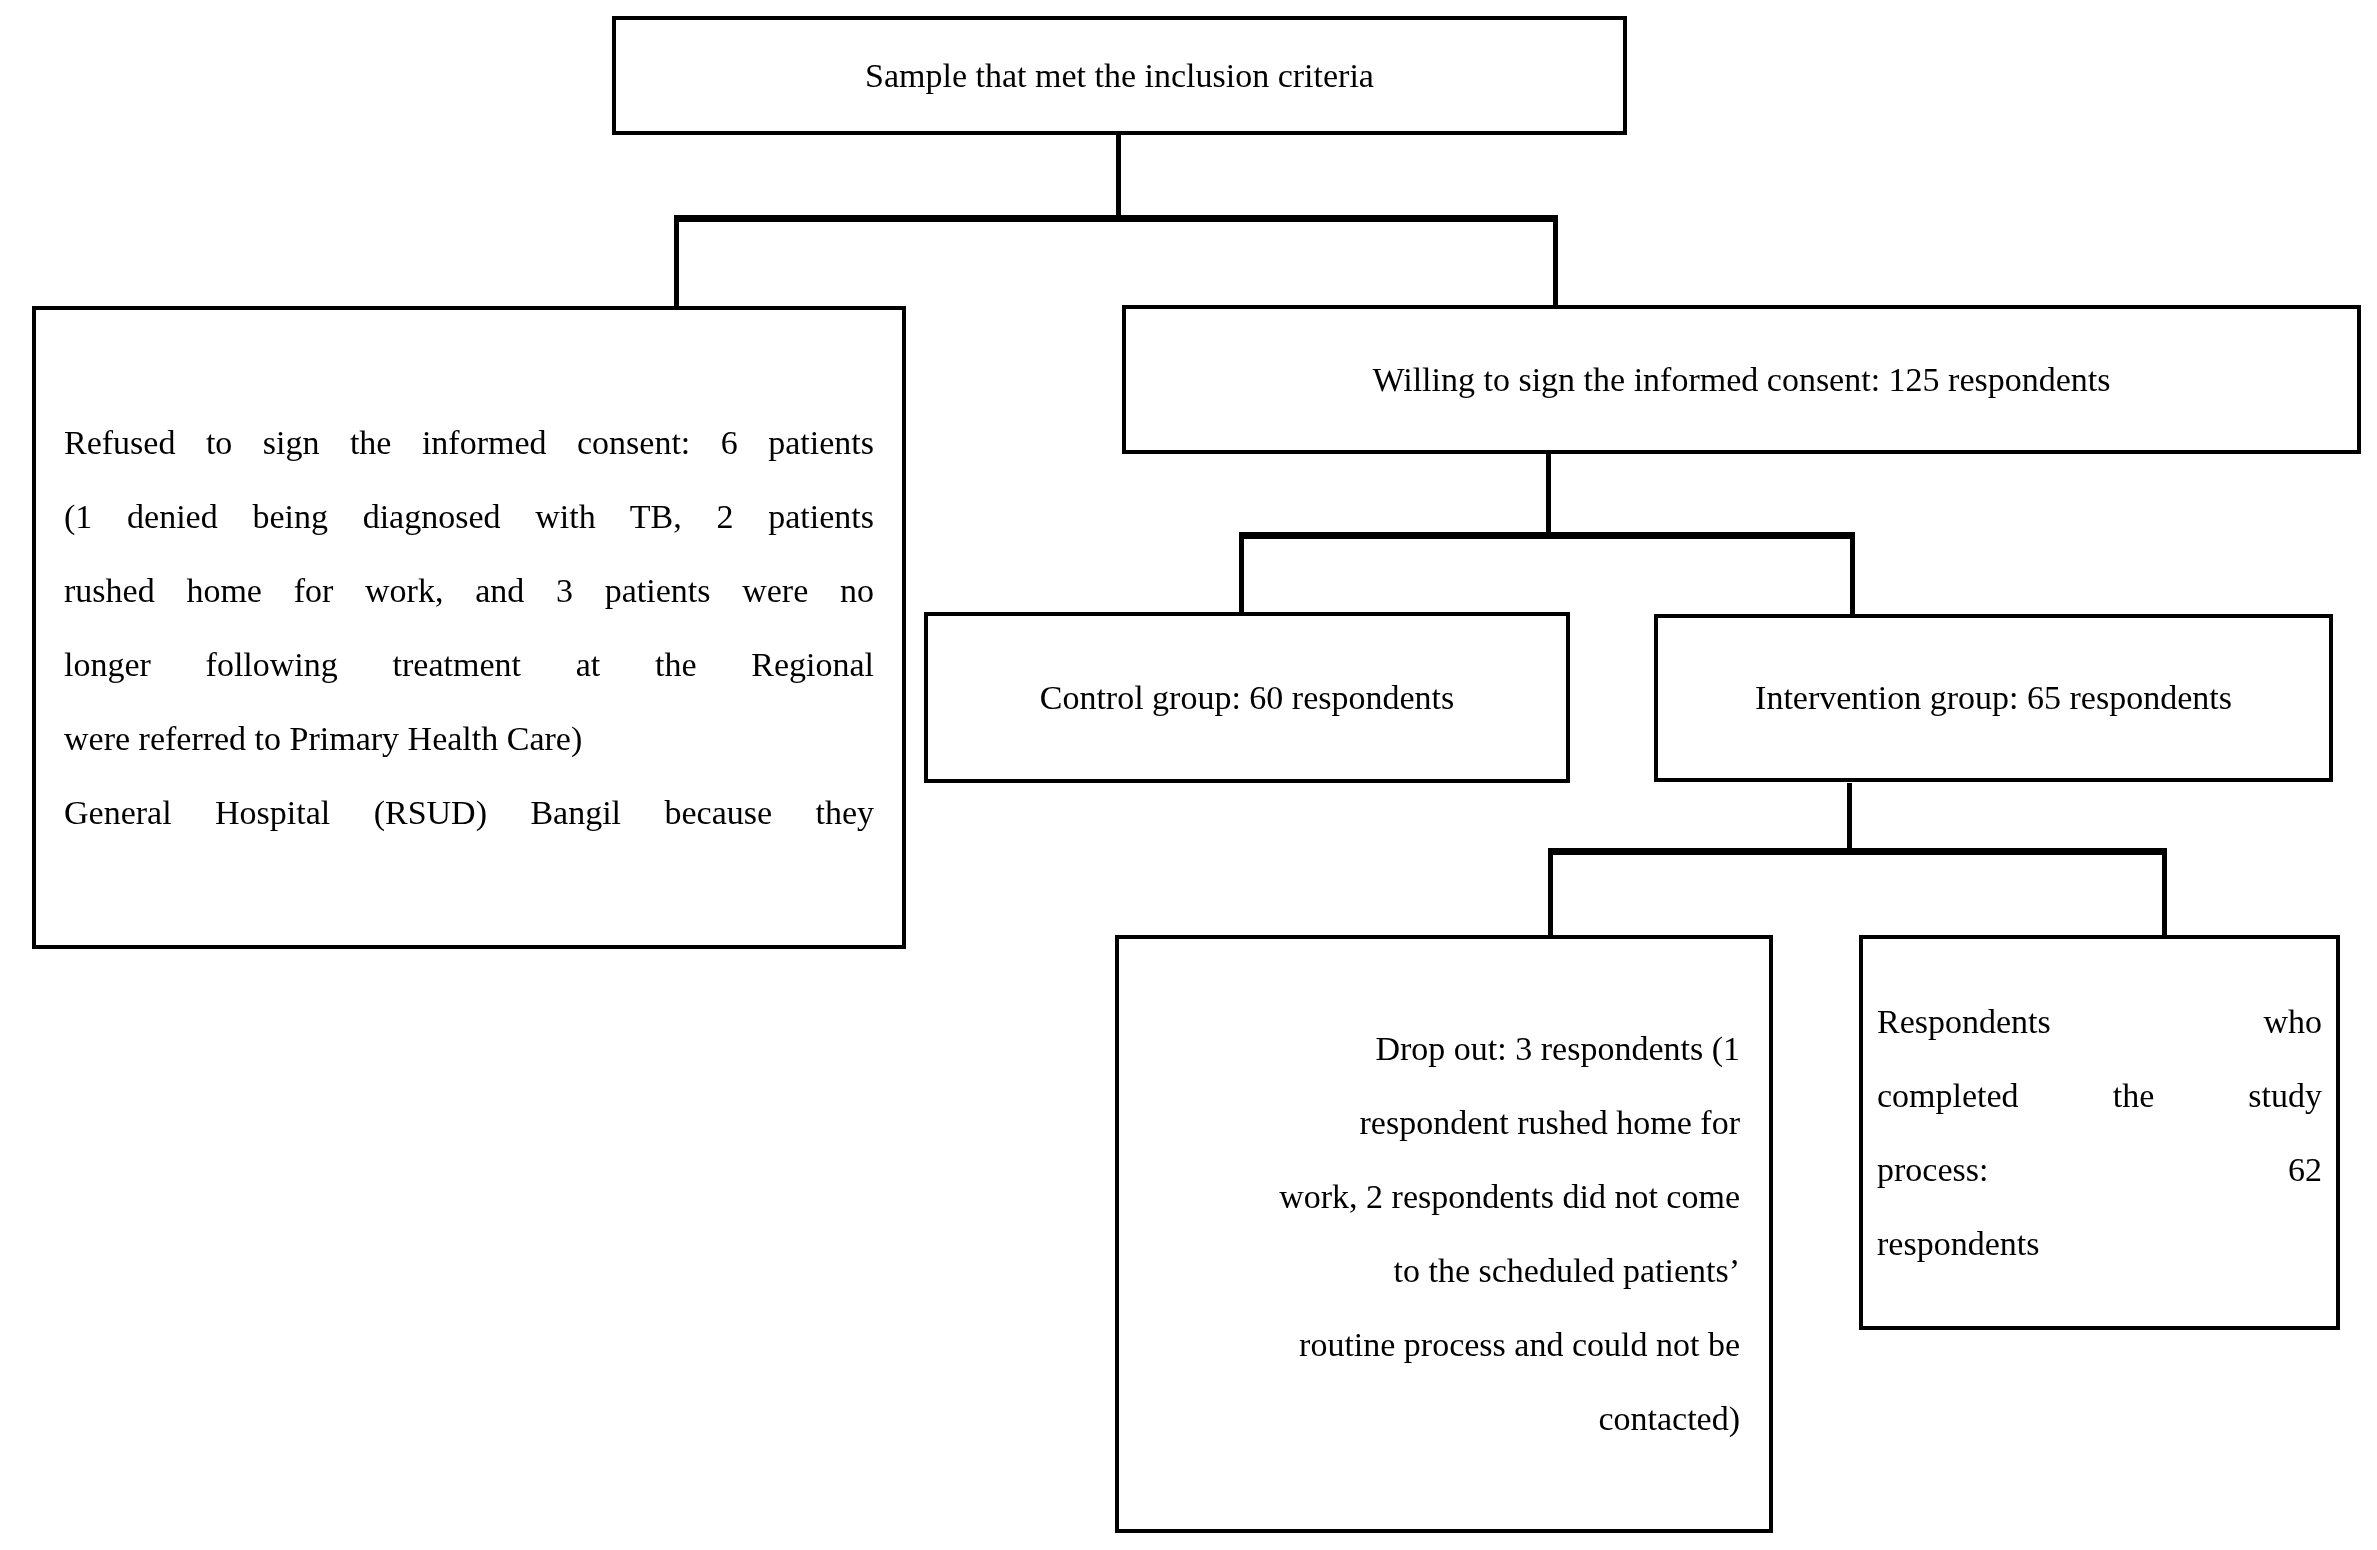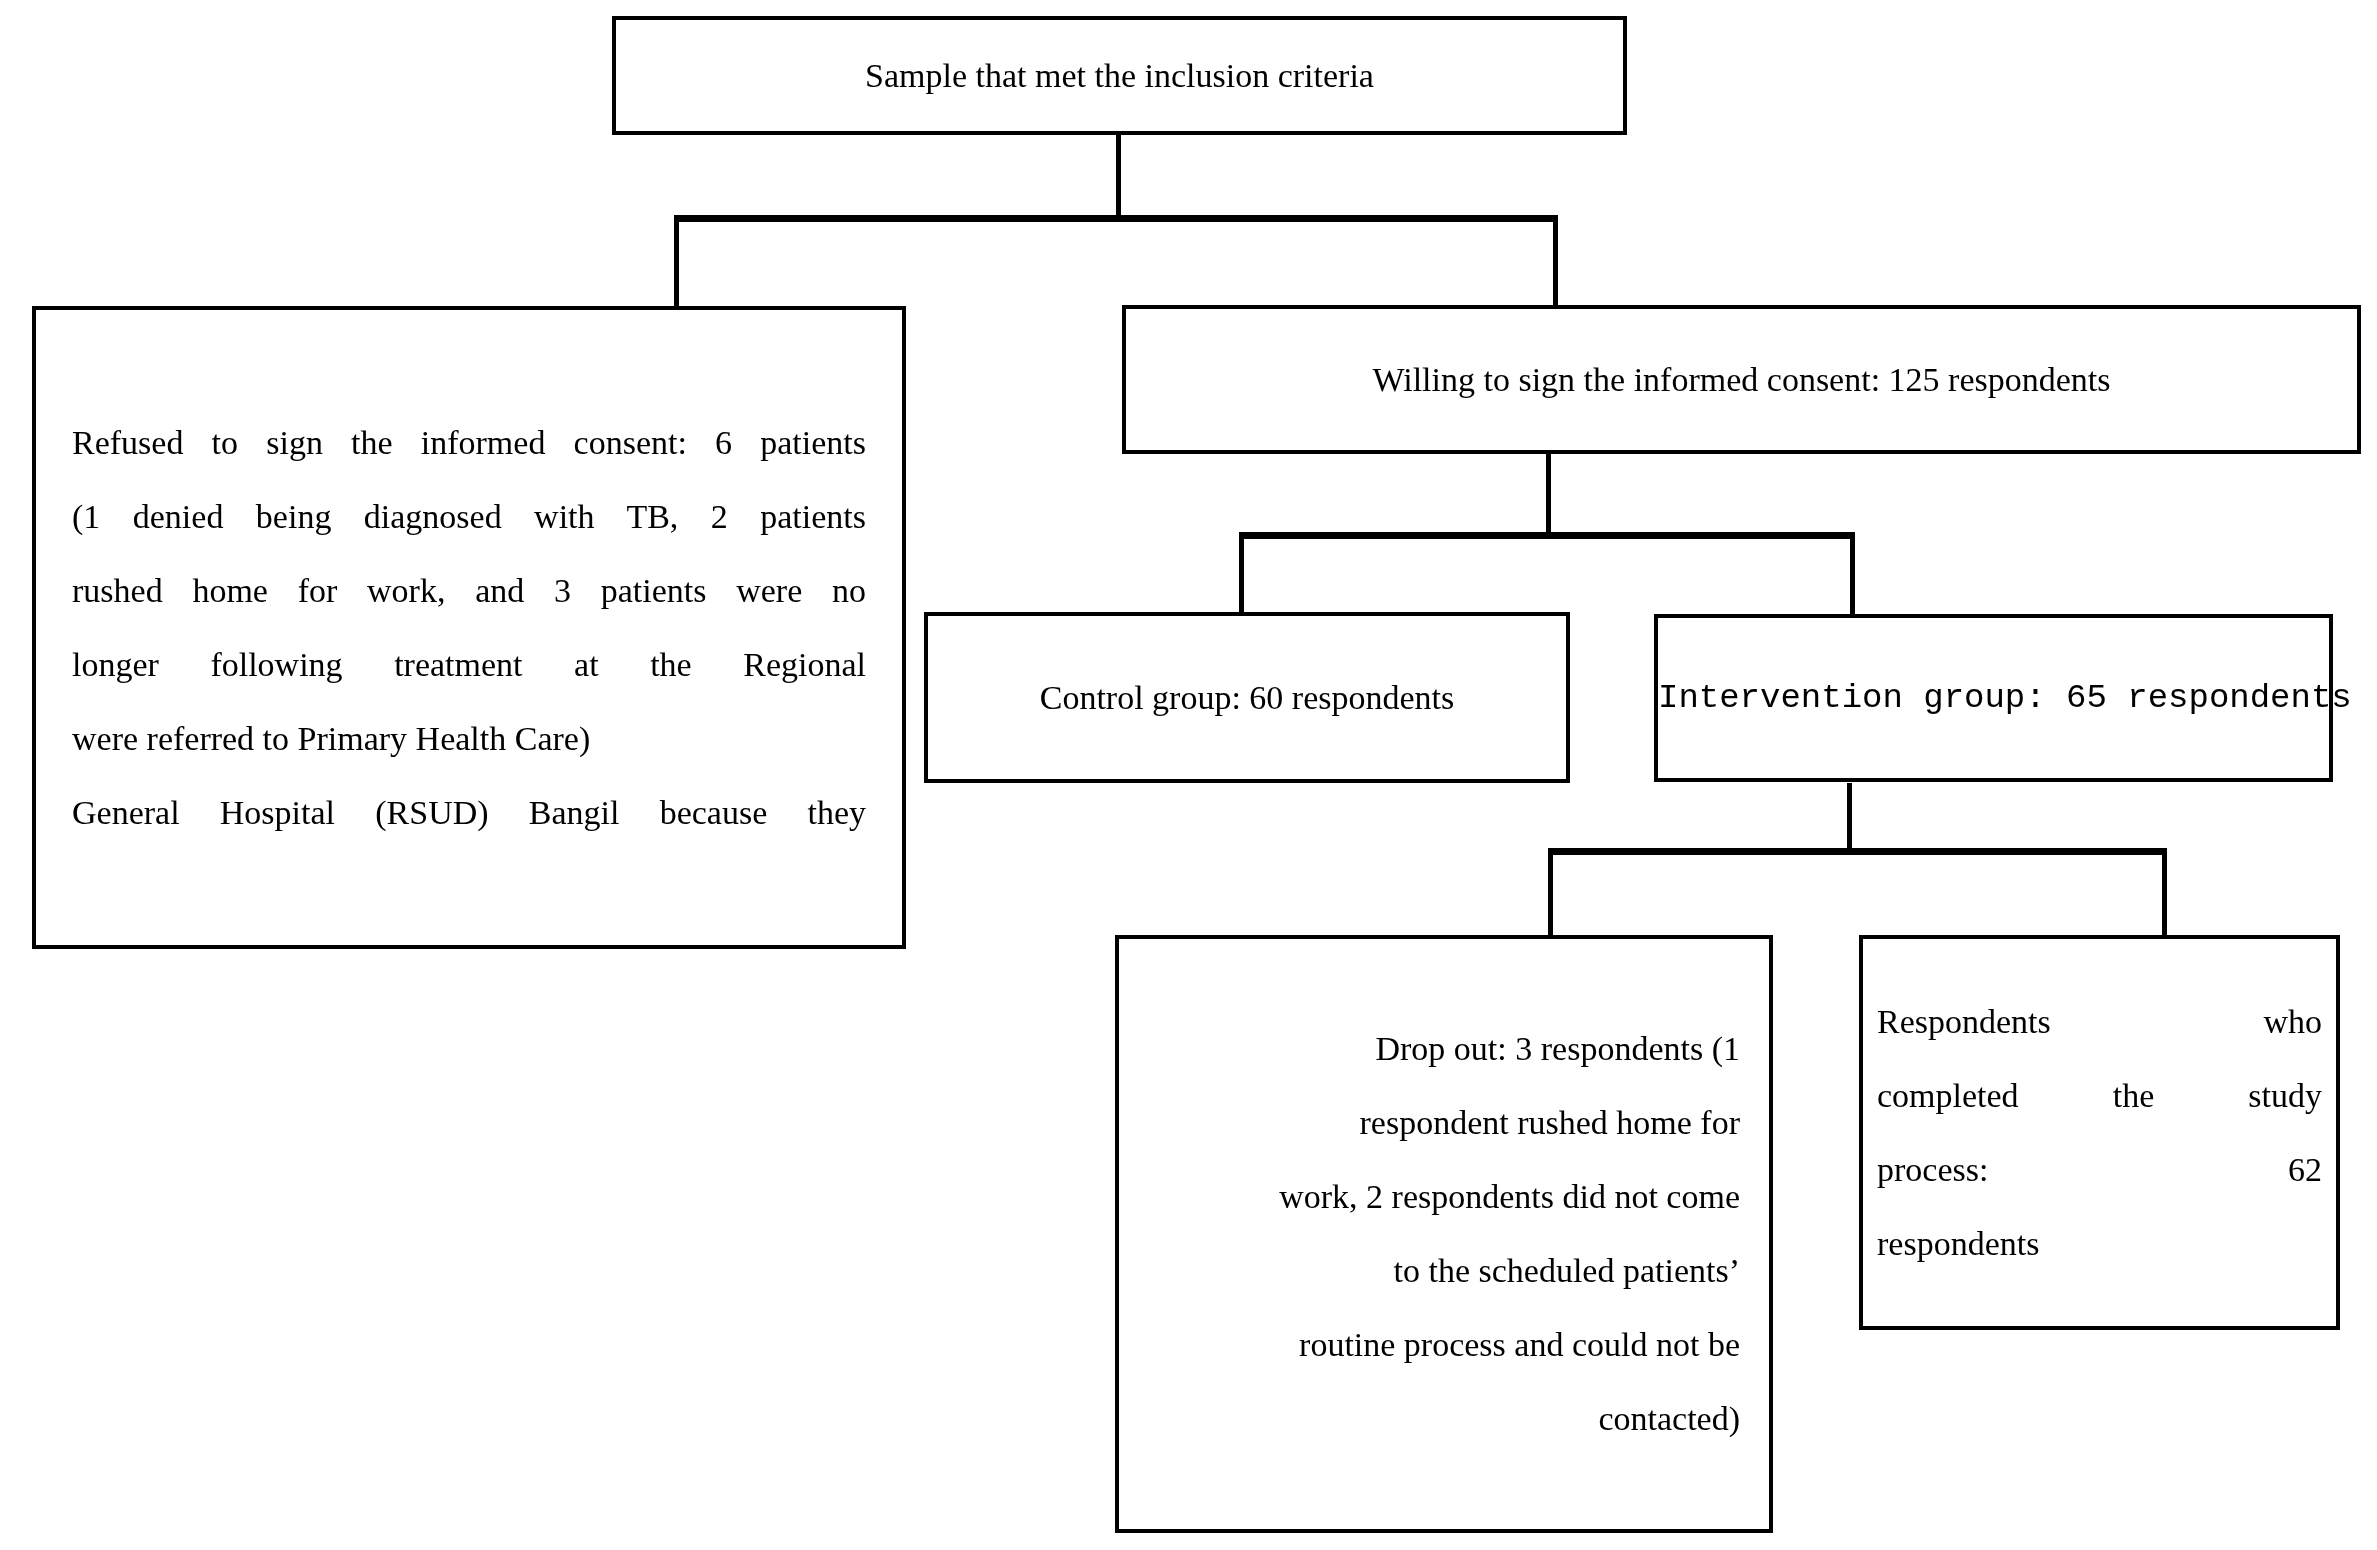--- a/index.html
+++ b/index.html
@@ -58,21 +58,21 @@
 
   <div class="box centered" style="left:612px;top:16px;width:1015px;height:119px;">
     <div class="line">Sample that met the inclusion criteria</div>
   </div>
 
   <div class="connector" style="left:1116px;top:135px;width:4.8px;height:85px;"></div>
   <div class="connector" style="left:674px;top:215px;width:884px;height:7px;"></div>
   <div class="connector" style="left:674px;top:215px;width:4.8px;height:92px;"></div>
   <div class="connector" style="left:1553px;top:215px;width:4.8px;height:92px;"></div>
 
-  <div class="box justified" style="left:32px;top:306px;width:874px;height:643px;padding:0 36px;">
+  <div class="box justified" style="left:32px;top:306px;width:874px;height:643px;padding:0 28px;">
     <div class="line">Refused to sign the informed consent: 6 patients</div>
     <div class="line">(1 denied being diagnosed with TB, 2 patients</div>
     <div class="line">rushed home for work, and 3 patients were no</div>
     <div class="line">longer following treatment at the Regional</div>
     <div class="line last">were referred to Primary Health Care)</div>
     <div class="line">General Hospital (RSUD) Bangil because they</div>
   </div>
 
   <div class="box centered" style="left:1122px;top:305px;width:1239px;height:149px;align-items:center;">
     <div class="line">Willing to sign the informed consent: 125 respondents</div>
@@ -80,21 +80,21 @@
 
   <div class="connector" style="left:1546px;top:453px;width:4.8px;height:85px;"></div>
   <div class="connector" style="left:1239px;top:532px;width:615px;height:7px;"></div>
   <div class="connector" style="left:1239px;top:532px;width:4.8px;height:81px;"></div>
   <div class="connector" style="left:1850px;top:532px;width:4.8px;height:85px;"></div>
 
   <div class="box centered" style="left:924px;top:612px;width:646px;height:171px;">
     <div class="line">Control group: 60 respondents</div>
   </div>
 
-  <div class="box centered" style="left:1654px;top:614px;width:679px;height:168px;font-family:Liberation Mono, monospace;">
+  <div class="box centered" style="left:1654px;top:614px;width:679px;height:168px;">
     <div class="line">Intervention group: 65 respondents</div>
   </div>
 
   <div class="connector" style="left:1847px;top:783px;width:4.8px;height:69px;"></div>
   <div class="connector" style="left:1548px;top:848px;width:618px;height:7px;"></div>
   <div class="connector" style="left:1548px;top:848px;width:4.8px;height:89px;"></div>
   <div class="connector" style="left:2162px;top:848px;width:4.8px;height:89px;"></div>
 
   <div class="box justified" style="left:1115px;top:935px;width:658px;height:598px;padding:0 29px;align-items:flex-end;">
     <div class="line">Drop out: 3 respondents (1</div>

